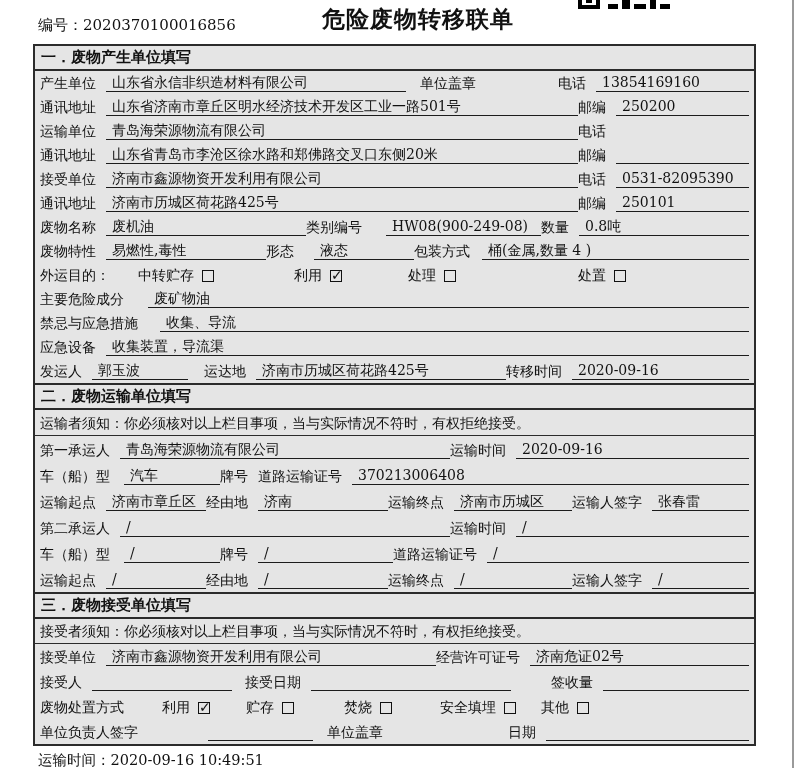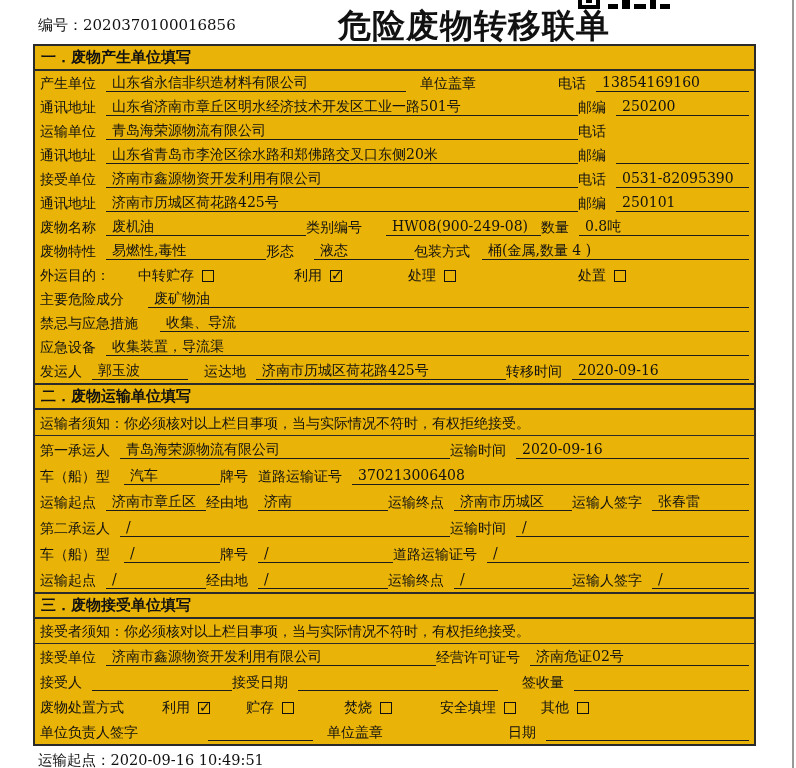--- a/index.html
+++ b/index.html
@@ -5,25 +5,25 @@
   html,body { margin:0; padding:0; background:#fff; }
   .page {
     position:relative; width:796px; height:768px; overflow:hidden;
     background:#fff; color:#111;
     font-family:"DejaVu Serif","Liberation Serif",serif;
     font-size:14px;
   }
   .page-edge { position:absolute; top:0; right:2px; width:2px; height:768px; background:#9a9a9a; }
 
   .serial { position:absolute; left:38px; top:16px; font-size:15px; white-space:nowrap; }
-  .title  { position:absolute; left:338px; top:4px; font-size:33px; font-weight:bold; letter-spacing:1px;
+  .title  { position:absolute; left:322px; top:4px; font-size:23px; font-weight:bold; letter-spacing:1px;
             font-family:"DejaVu Sans","Liberation Sans",sans-serif; white-space:nowrap; }
   .qr     { position:absolute; left:578px; top:0; }
 
-  .form { position:absolute; left:33px; top:44px; width:719px; border:2px solid #2b2b2b; background:#eab308; }
+  .form { position:absolute; left:33px; top:44px; width:719px; border:2px solid #2b2b2b; background:#e5e5e5; }
 
   .sec-hd {
     font-family:"DejaVu Sans","Liberation Sans",sans-serif;
     font-weight:bold; font-size:15px; line-height:17px;
     padding:3px 6px 3px 6px; border-bottom:2px solid #2b2b2b; white-space:nowrap;
   }
   .sec.bt .sec-hd { border-top:2px solid #2b2b2b; }
 
   .row { display:flex; align-items:flex-end; padding:0 5px 3px 5px; box-sizing:border-box; white-space:nowrap; }
   .s1 .row { height:24px; }
@@ -252,23 +252,23 @@
       <div class="row">
         <span class="lbl" style="width:58px">接受单位</span>
         <span class="val ctr" style="width:330px">济南市鑫源物资开发利用有限公司</span>
         <span class="lbl" style="width:86px">经营许可证号</span>
         <span class="val fill">济南危证02号</span>
       </div>
 
       <div class="row">
         <span class="lbl" style="width:44px">接受人</span>
         <span class="val" style="width:140px"></span>
-        <span class="lbl" style="width:58px;margin-left:0">接受日期</span>
+        <span class="lbl" style="width:58px;margin-left:13px">接受日期</span>
         <span class="val" style="width:200px"></span>
-        <span class="lbl" style="width:44px;margin-left:24px">签收量</span>
+        <span class="lbl" style="width:44px;margin-left:40px">签收量</span>
         <span class="val fill"></span>
       </div>
 
       <div class="row">
         <span class="lbl" style="width:86px">废物处置方式</span>
         <span class="opt" style="margin-left:28px">
           <span>利用</span>
           <span class="cb on"></span>
         </span>
         <span class="opt" style="margin-left:36px">
@@ -294,17 +294,17 @@
         <span class="val" style="width:105px;margin-left:60px"></span>
         <span class="lbl" style="width:58px;margin-left:14px">单位盖章</span>
         <span class="lbl" style="width:30px;margin-left:115px">日期</span>
         <span class="val fill"></span>
       </div>
     </div>
 
   </div>
 
   <div class="footer">
-    <span>运输起点：</span><span>2020-09-16 10:49:51</span>
+    <span>运输时间：</span><span>2020-09-16 10:49:51</span>
   </div>
 
   <div class="page-edge"></div>
 </div>
 
 </body></html>

